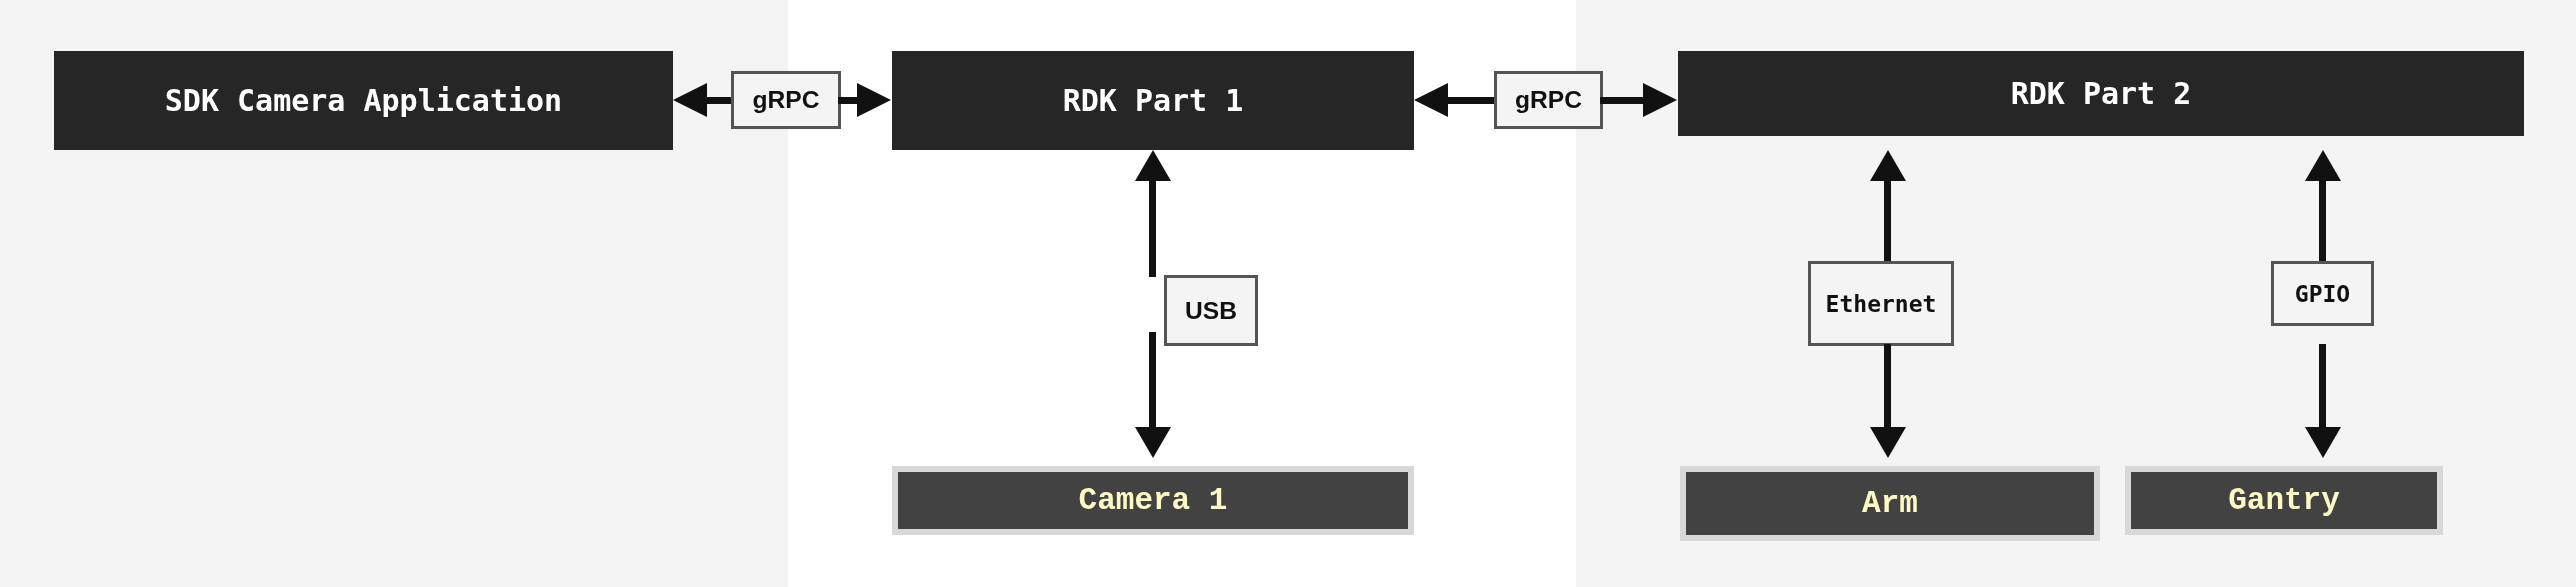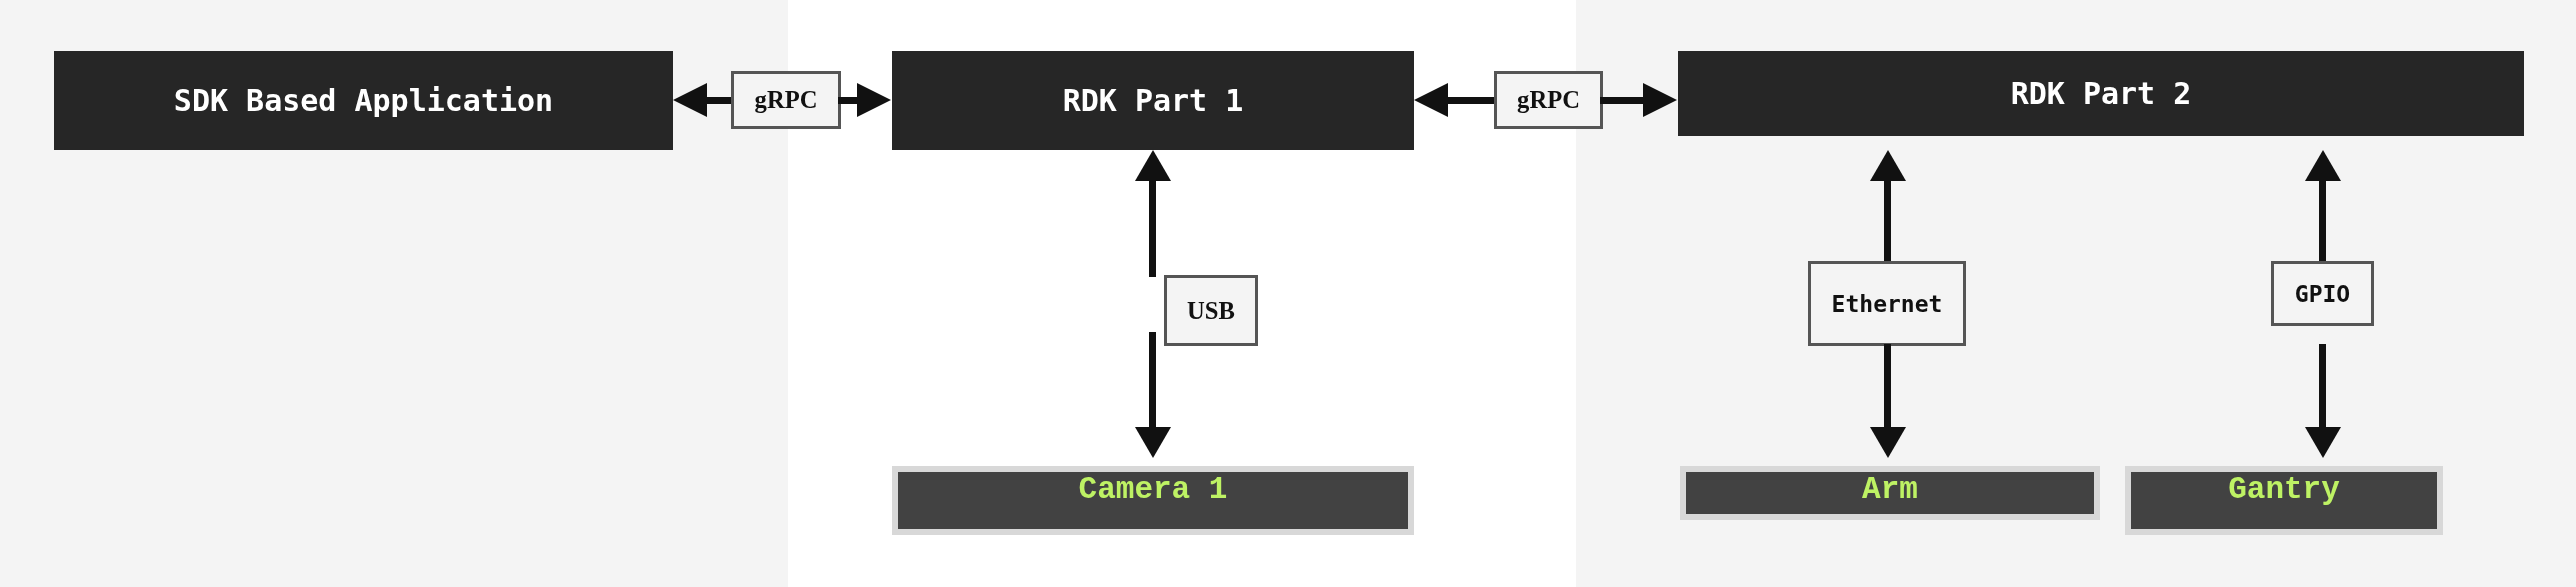--- a/index.html
+++ b/index.html
@@ -10,52 +10,52 @@
   .bg { position:absolute; top:0; height:588px; }
   
   .node {
     position:absolute; background:#262626; color:#ffffff;
     display:flex; align-items:center; justify-content:center;
     font-family:"DejaVu Sans Mono", monospace; font-weight:bold; font-size:30px;
   }
   
   .device {
     position:absolute; box-sizing:border-box;
-    background:#424242; border:6.6px solid #d8d8d8; color:#bef264;
-    display:flex; justify-content:center;
+    background:#424242; border:6.6px solid #d8d8d8; color:#fef9c3;
+    display:flex; align-items:center; justify-content:center;
     font-family:"Liberation Mono", monospace; font-weight:bold; font-size:31px;
   }
   
   .lbl {
     position:absolute; box-sizing:border-box;
     background:#f4f4f4; border:3.3px solid #555555; color:#111111;
     display:flex; align-items:center; justify-content:center; font-weight:bold;
   }
-  .lbl.sans { font-family:Liberation Serif, serif; font-size:24.6px; }
+  .lbl.sans { font-family:Liberation Sans, sans-serif; font-size:24.6px; }
   .lbl.mono { font-family:"DejaVu Sans Mono", monospace; font-size:23px; }
   
   .shaft { position:absolute; background:#111111; }
   
   .tri { position:absolute; width:0; height:0; }
   .tri-left  { border-top:17px solid transparent; border-bottom:17px solid transparent; border-right:34px solid #111111; }
   .tri-right { border-top:17px solid transparent; border-bottom:17px solid transparent; border-left:34px solid #111111; }
   .tri-up    { border-left:18px solid transparent; border-right:18px solid transparent; border-bottom:31px solid #111111; }
   .tri-down  { border-left:18px solid transparent; border-right:18px solid transparent; border-top:31px solid #111111; }
 </style>
 </head>
 <body>
 
 <div class="canvas">
 
   <div class="bg" style="left:0;    width:788px;  background:#f4f4f4;"></div>
   <div class="bg" style="left:788px; width:788px;  background:#ffffff;"></div>
   <div class="bg" style="left:1576px; width:1000px; background:#f4f4f4;"></div>
 
   <div class="node" style="left:54px;  top:51px; width:619px;  height:99px;">
-    <span>SDK Based Application</span>
+    <span>SDK Camera Application</span>
   </div>
   <div class="node" style="left:892px; top:51px; width:522px; height:99px;">
     <span>RDK Part 1</span>
   </div>
   <div class="node" style="left:1678px; top:51px; width:846px; height:85px;">
     <span>RDK Part 2</span>
   </div>
 
   <div class="tri tri-left" style="left:673px; top:83px;"></div>
   <div class="shaft" style="left:703px; top:97px; width:33px; height:7.4px;"></div>
@@ -76,38 +76,38 @@
   <div class="tri tri-up" style="left:1135px; top:150px;"></div>
   <div class="shaft" style="left:1149px; top:176px; width:7.4px; height:101px;"></div>
   <div class="lbl sans" style="left:1164px; top:275px; width:94px; height:71px;">
     <span>USB</span>
   </div>
   <div class="shaft" style="left:1149px; top:332px; width:7.4px; height:99px;"></div>
   <div class="tri tri-down" style="left:1135px; top:427px;"></div>
 
   <div class="tri tri-up" style="left:1870px; top:150px;"></div>
   <div class="shaft" style="left:1884px; top:176px; width:7.4px; height:87px;"></div>
-  <div class="lbl mono" style="left:1808px; top:261px; width:158px; height:85px;">
+  <div class="lbl mono" style="left:1808px; top:261px; width:146px; height:85px;">
     <span>Ethernet</span>
   </div>
   <div class="shaft" style="left:1884px; top:344px; width:7.4px; height:86px;"></div>
   <div class="tri tri-down" style="left:1870px; top:427px;"></div>
 
   <div class="tri tri-up" style="left:2305px; top:150px;"></div>
   <div class="shaft" style="left:2319px; top:176px; width:7.4px; height:87px;"></div>
   <div class="lbl mono" style="left:2271px; top:261px; width:103px; height:65px;">
     <span>GPIO</span>
   </div>
   <div class="shaft" style="left:2319px; top:344px; width:7.4px; height:86px;"></div>
   <div class="tri tri-down" style="left:2305px; top:427px;"></div>
 
   <div class="device" style="left:892px; top:466px; width:522px; height:69px;">
     <span>Camera 1</span>
   </div>
-  <div class="device" style="left:1680px; top:466px; width:420px; height:54px;">
+  <div class="device" style="left:1680px; top:466px; width:420px; height:75px;">
     <span>Arm</span>
   </div>
   <div class="device" style="left:2125px; top:466px; width:318px; height:69px;">
     <span>Gantry</span>
   </div>
 
 </div>
 
 
 </body></html>

